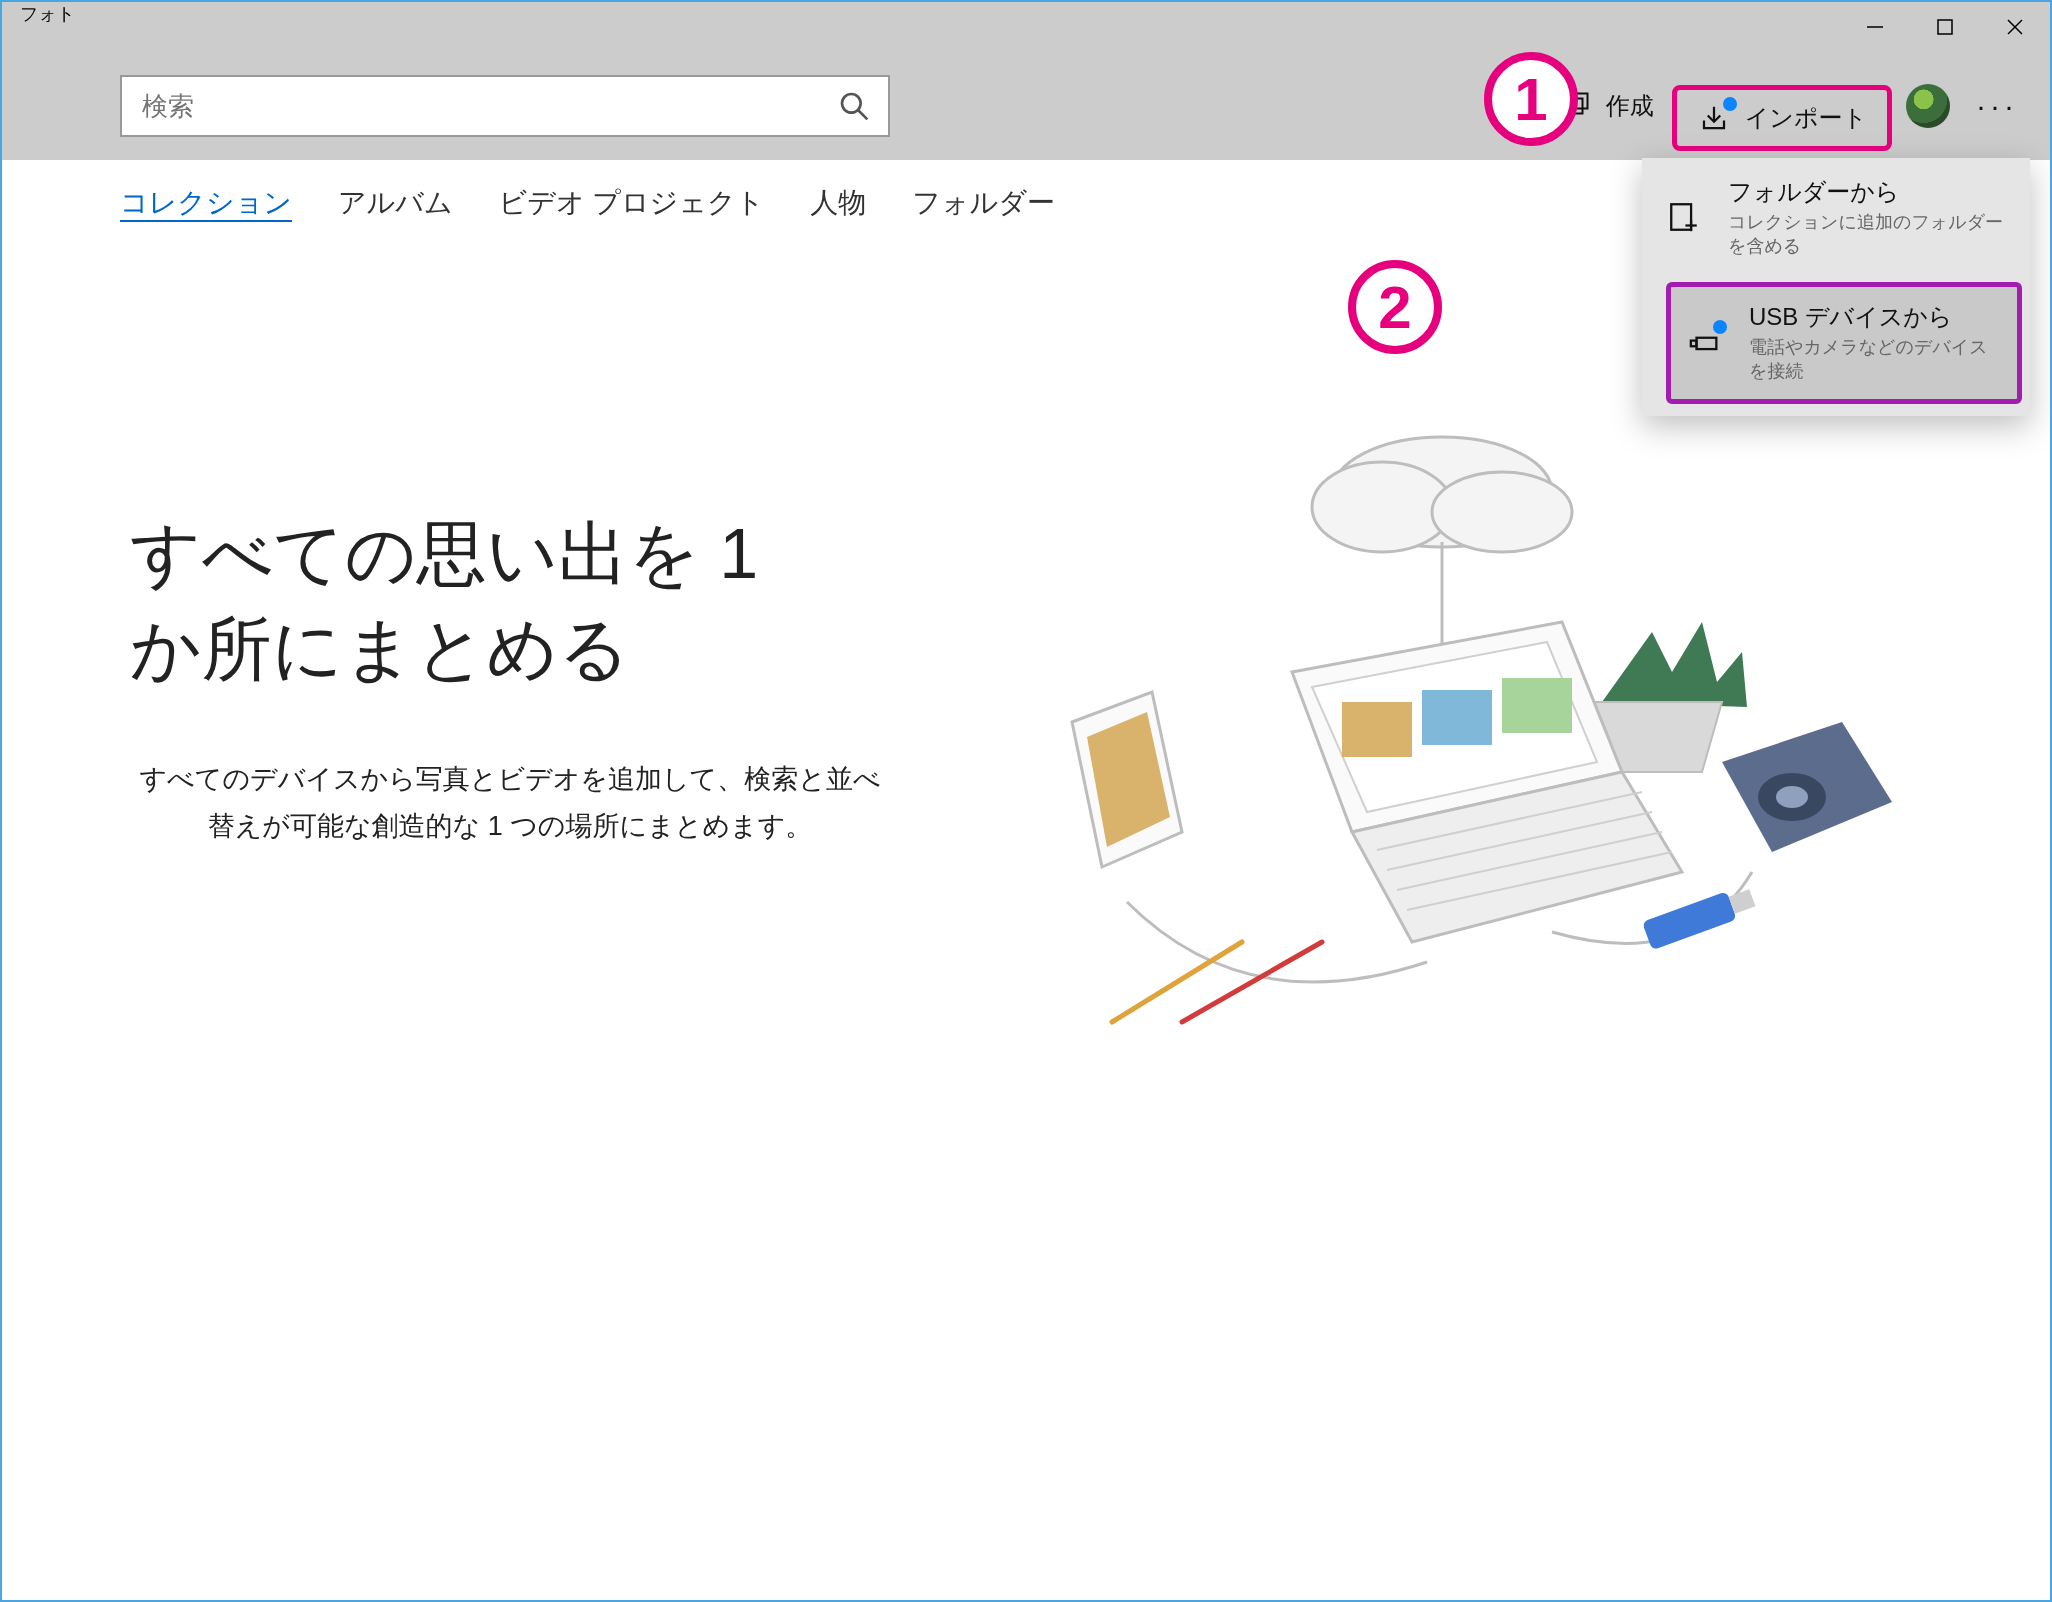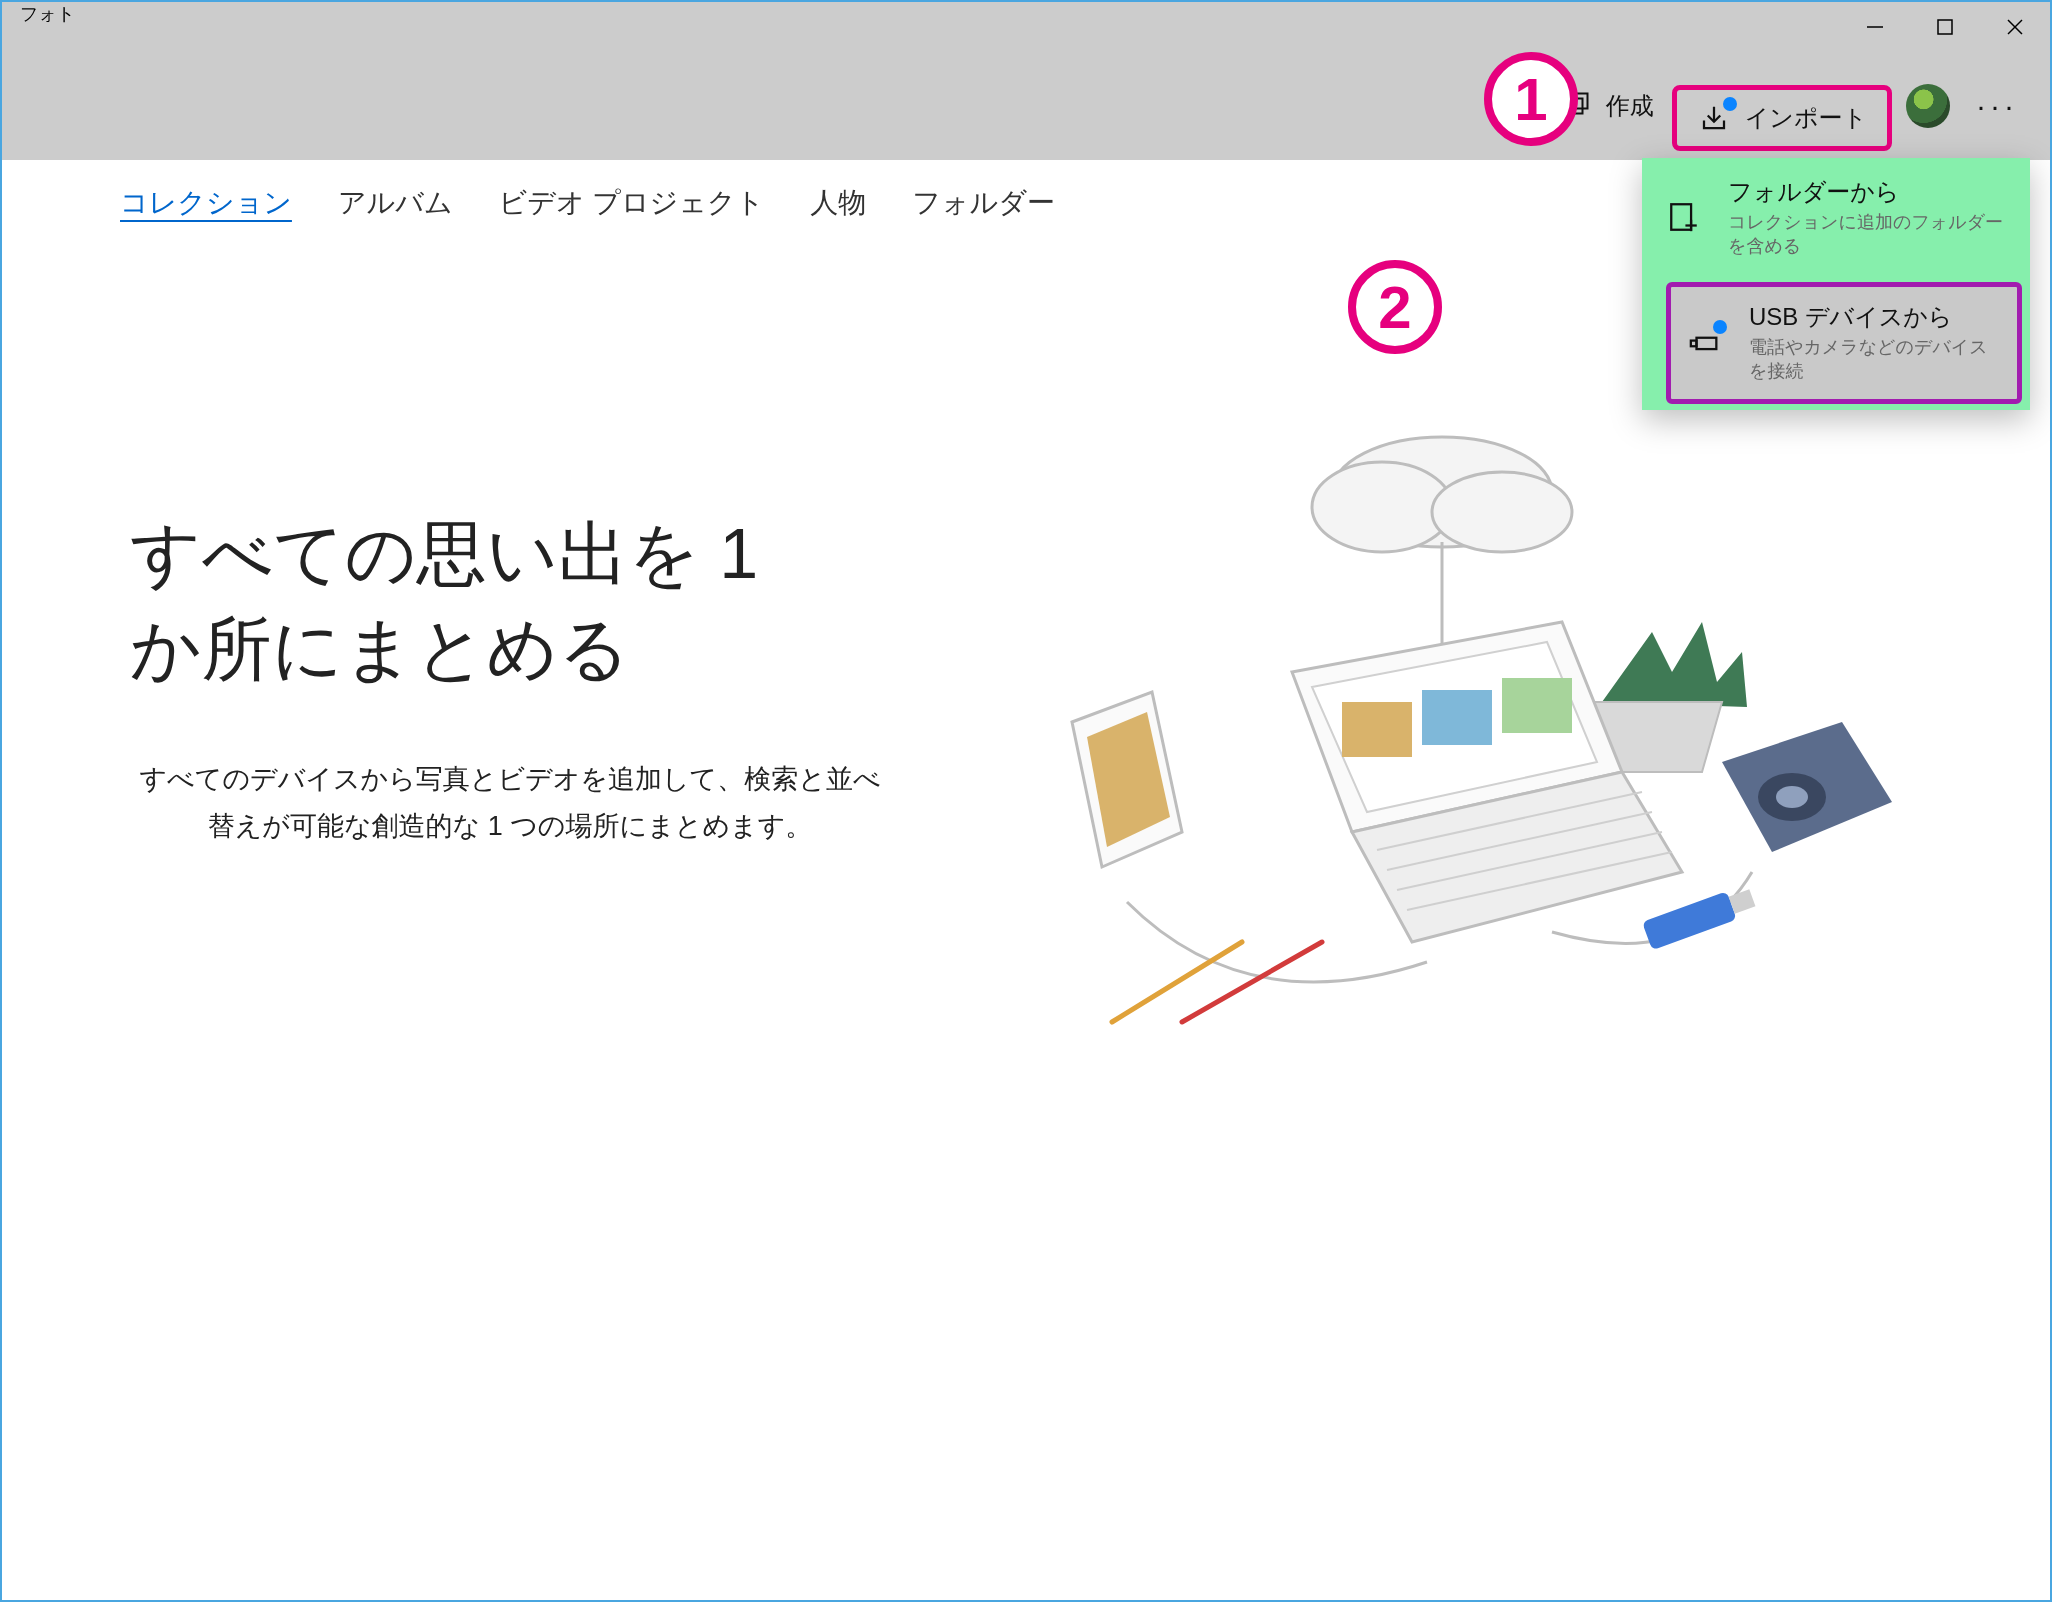--- a/index.html
+++ b/index.html
@@ -87,22 +87,23 @@
     line-height:1.75;
     color:#222;
     max-width:760px;
     text-align:center;
   }
   
   .menu {
     position:absolute;
     top:156px; right:20px;
     width:388px;
-    background:#86efac;
+    background:#e5e5e5;
     box-shadow:0 10px 30px rgba(0,0,0,.25);
+    padding-bottom:6px;
   }
   .menuitem {
     display:flex; align-items:center;
     padding:18px 22px 20px 22px;
     gap:24px;
   }
   .menuitem.sel {
     background:#c9c9c9;
     border:5px solid #a21caf;
     border-radius:6px;
@@ -150,20 +151,27 @@
   </div>
   <div class="winbtn">
     <svg width="20" height="20">
         <line x1="3" y1="3" x2="17" y2="17"></line>
         <line x1="17" y1="3" x2="3" y2="17"></line>
       </svg>
   </div>
 </div>
 
 <div class="cmdbar">
+  <div class="searchbox">
+    <input placeholder="検索" style="">
+    <svg class="sicon" viewBox="0 0 24 24">
+      <circle cx="10" cy="10" r="7" fill="none" stroke="#555" stroke-width="2"></circle>
+      <line x1="15" y1="15" x2="22" y2="22" stroke="#555" stroke-width="2"></line>
+    </svg>
+  </div>
   <div class="cmdspacer"></div>
 
   <div class="cmdbtn">
     <span class="icon">
       <svg viewBox="0 0 24 24" width="30" height="30" fill="none" stroke="#111" stroke-width="1.6">
         <rect x="2" y="6" width="16" height="12"></rect>
           <rect x="6" y="2" width="16" height="12"></rect>
       </svg>
     </span>
     <span>作成</span>

